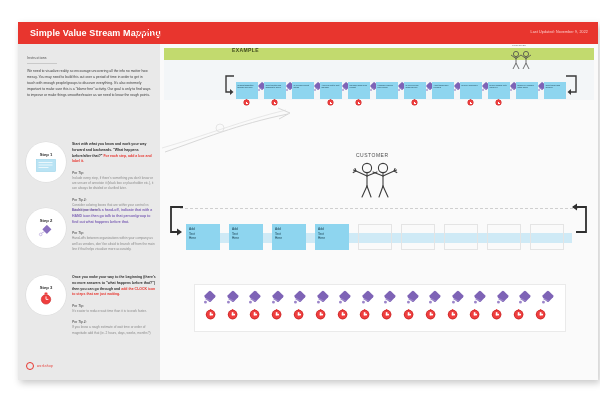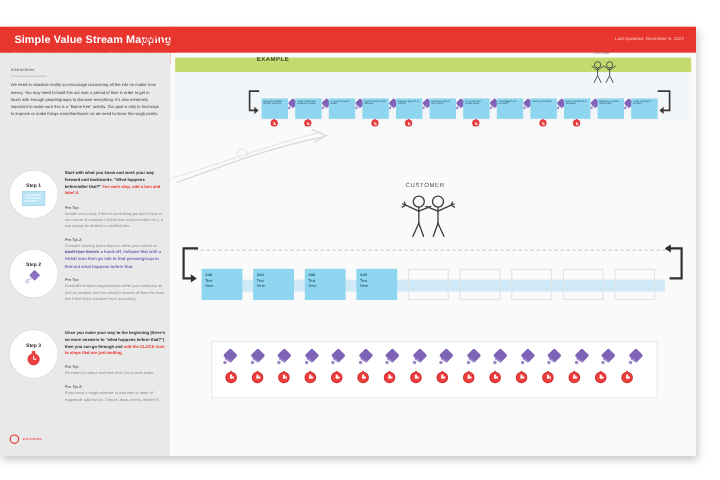--- a/index.html
+++ b/index.html
@@ -6,21 +6,21 @@
   html, body {
     width: 600px; height: 400px;
     background: #ffffff;
     font-family: "Liberation Sans", sans-serif;
     overflow: hidden;
   }
 
   
   #app {
     position: absolute;
-    left: 0; top: 22px;
+    left: 18px; top: 22px;
     width: 580px; height: 358px;
     background: #ffffff;
     box-shadow: 2px 3px 7px rgba(0,0,0,0.22);
     overflow: hidden;
   }
 
   
   #header {
     position: absolute; left: 0; top: 0;
     width: 100%; height: 22px;

